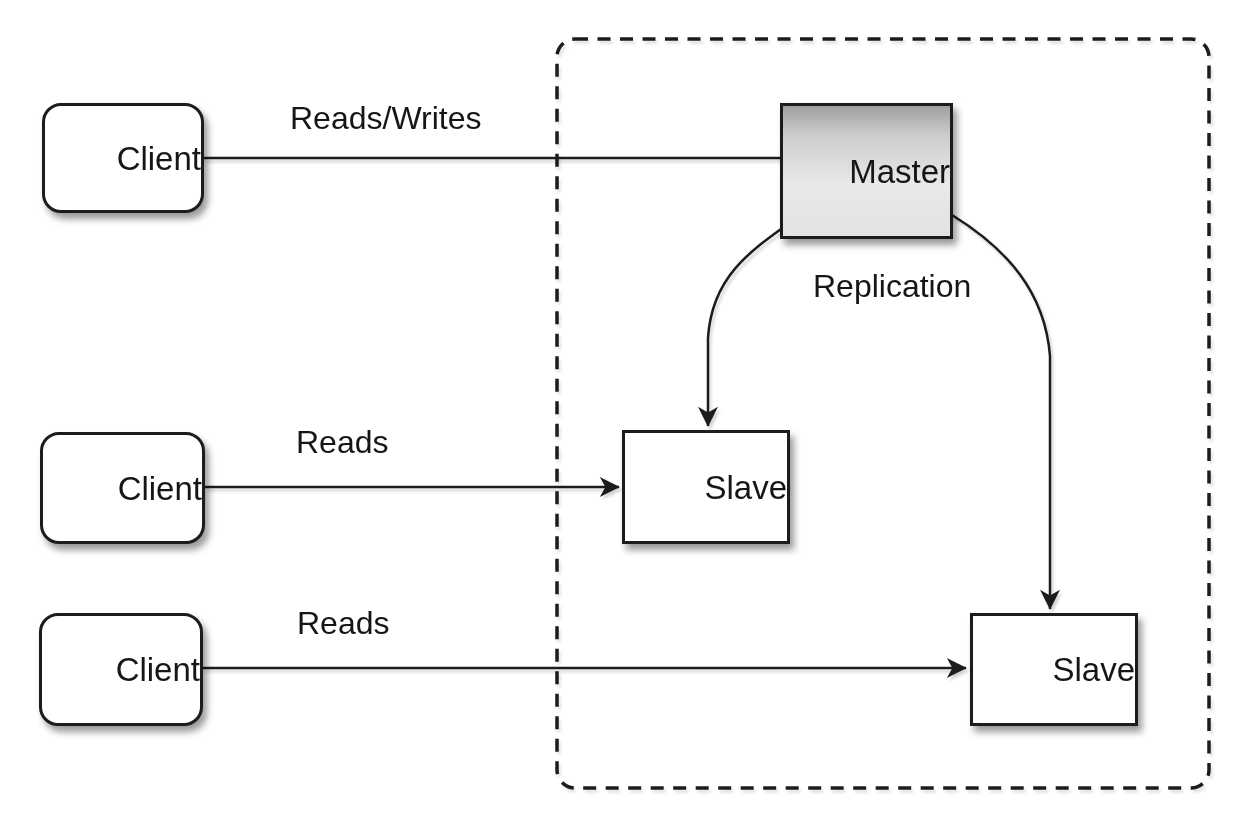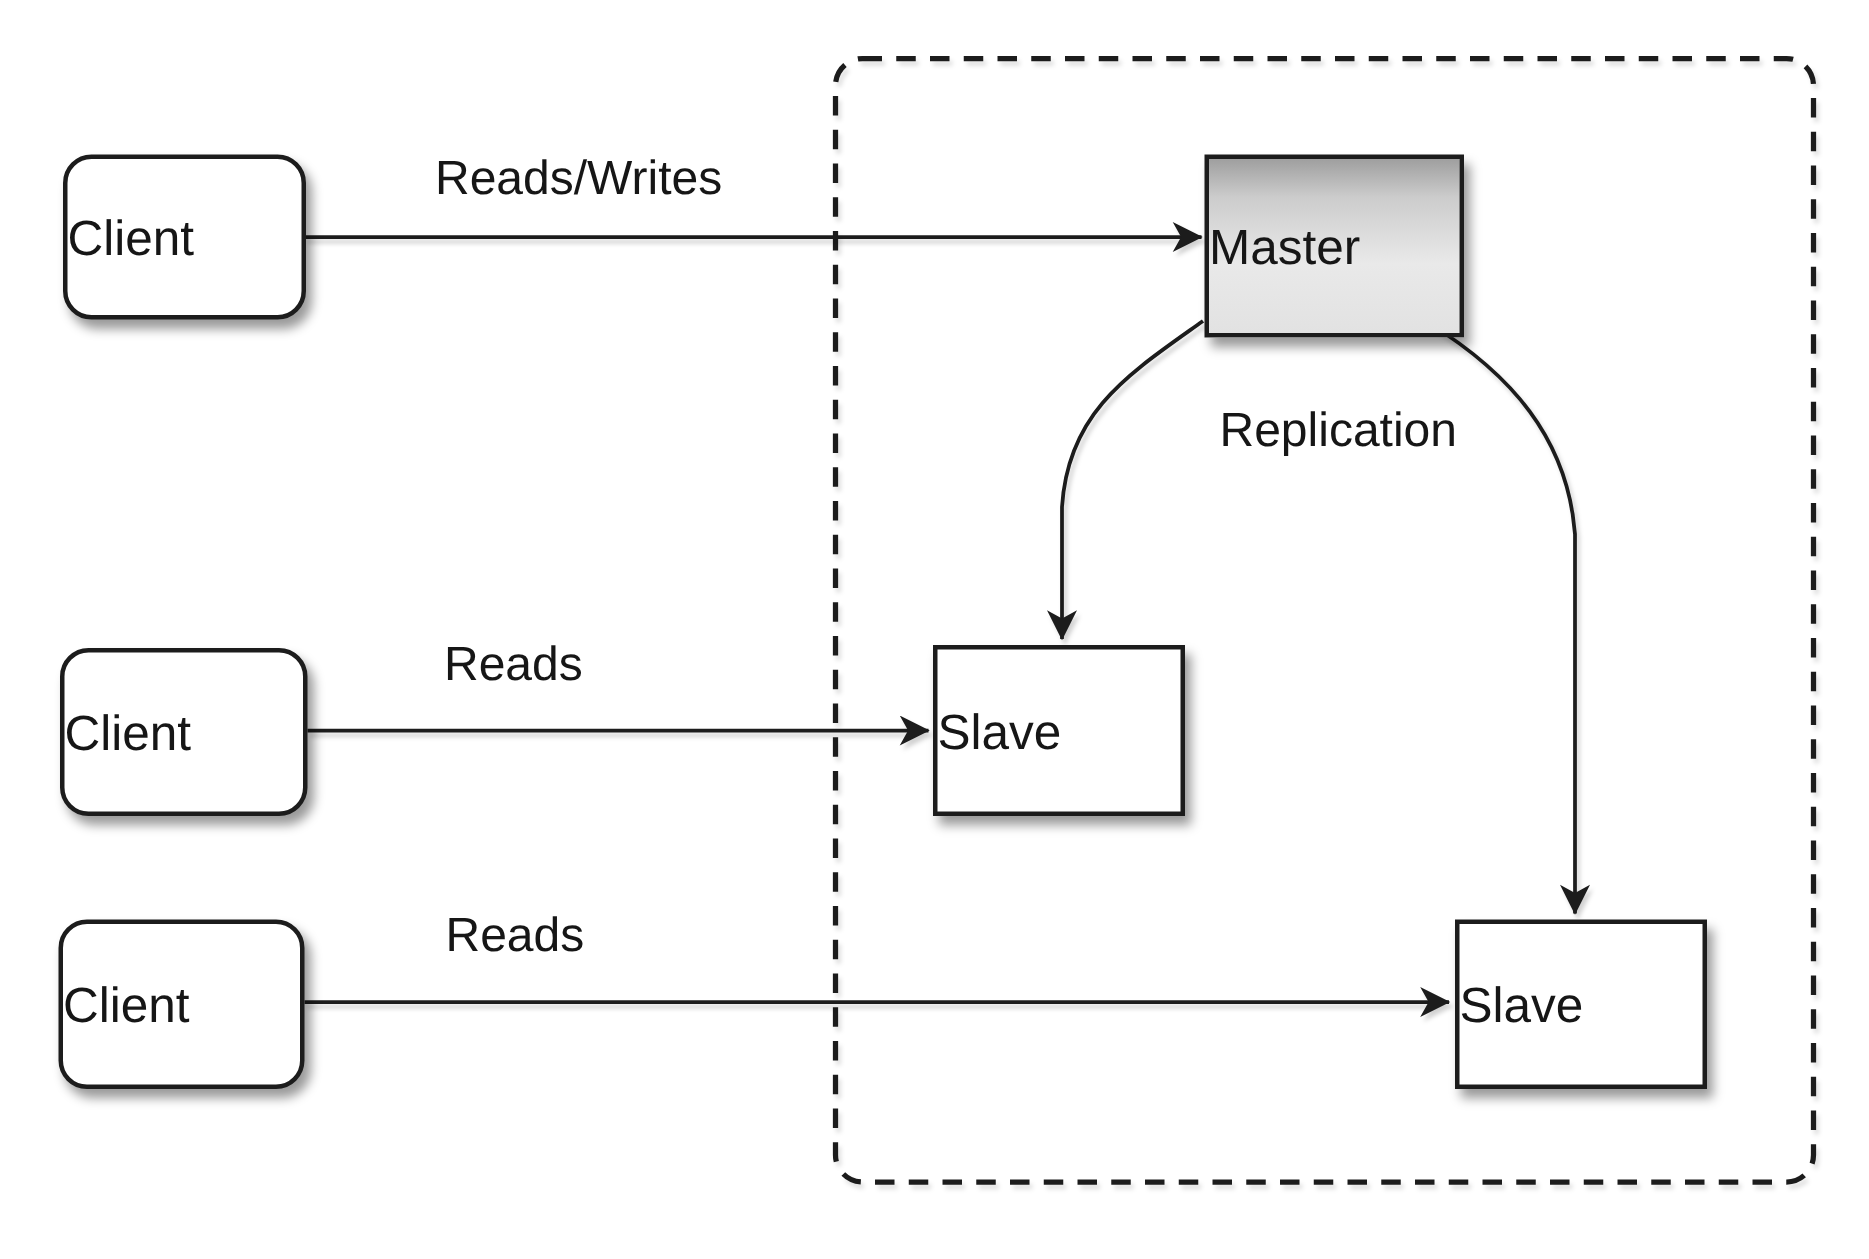--- a/index.html
+++ b/index.html
@@ -43,21 +43,21 @@
     stroke-dasharray: 13 9.5;
     fill: none;
     filter: drop-shadow(2px 3px 1.5px rgba(0,0,0,0.12));
   }
   .ah { fill: var(--stroke); }
   .node {
     position: absolute;
     z-index: 2;
     display: flex;
     align-items: center;
-    justify-content: flex-start;
+    justify-content: flex-end;
     background: var(--node-fill);
     border: 3px solid var(--stroke);
     font-size: 33px;
     line-height: 1;
     color: var(--text);
     box-shadow: 4px 6px 7px rgba(0,0,0,0.40);
   }
   .client { border-radius: 19px; }
   .master {
     background: linear-gradient(180deg,
@@ -106,21 +106,21 @@
   </div>
 
   <div class="node client" style="left:40px; top:432px; width:165px; height:112px;">
     <span>Client</span>
   </div>
 
   <div class="node client" style="left:39px; top:613px; width:164px; height:113px;">
     <span>Client</span>
   </div>
 
-  <div class="node master" style="left:803px; top:103px; width:173px; height:122px;">
+  <div class="node master" style="left:780px; top:103px; width:173px; height:136px;">
     <span>Master</span>
   </div>
 
   <div class="node slave" style="left:622px; top:430px; width:168px; height:114px;">
     <span>Slave</span>
   </div>
 
   <div class="node slave" style="left:970px; top:613px; width:168px; height:113px;">
     <span>Slave</span>
   </div>

